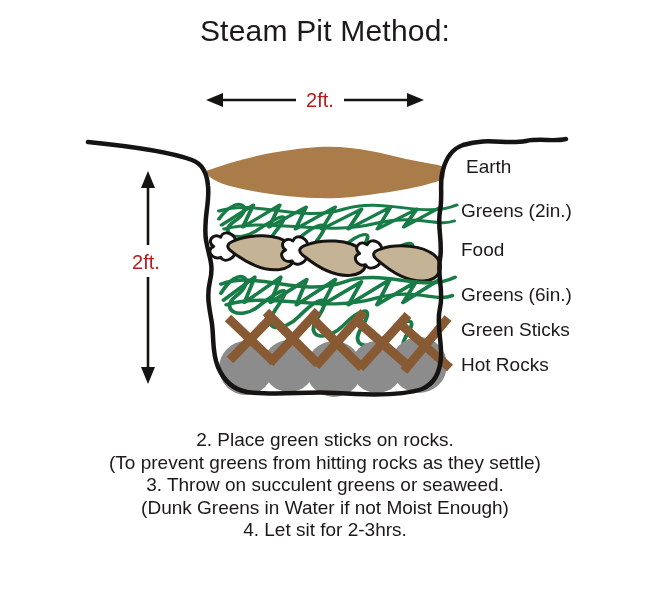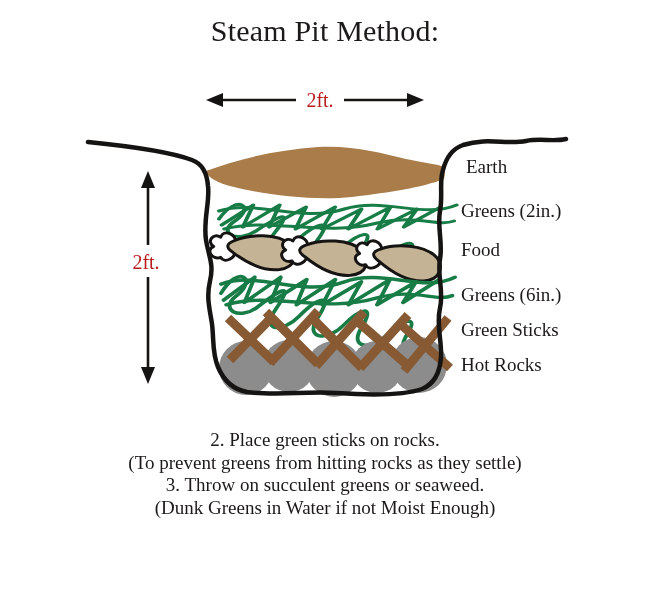--- a/index.html
+++ b/index.html
@@ -1,18 +1,18 @@
 <!DOCTYPE html>
 <html style="--earth: #a97c4a; --greens: #177c46; --sticks: #875a33; --rocks: #8c8c8c; --food: #c4b394; --ink: #161412;"><head>
 <meta charset="utf-8">
 <style>
   html,body{margin:0;padding:0;background:#ffffff;}
   .page{
     position:relative;width:650px;height:591px;background:#fff;overflow:hidden;
-    font-family:Liberation Serif, serif;color:#1c1a19;
+    font-family:Liberation Sans, sans-serif;color:#1c1a19;
   }
   .title{
     position:absolute;top:14px;left:0;width:650px;text-align:center;
     font-size:30px;font-weight:400;letter-spacing:0.2px;margin:0;color:#1c1a19;
   }
   svg.diagram{position:absolute;top:0;left:0;}
   .outline{fill:none;stroke:var(--ink,#161412);stroke-width:4.5;stroke-linecap:round;stroke-linejoin:round;}
   .mound{fill:var(--earth,#a97c4a);stroke:none;}
   .scribble path{fill:none;stroke:var(--greens,#177c46);stroke-width:3;stroke-linecap:round;stroke-linejoin:round;}
   .stick{stroke:var(--sticks,#875a33);stroke-width:9;stroke-linecap:butt;}
@@ -116,15 +116,16 @@
   <div class="layer-label ll-2">Food</div>
   <div class="layer-label ll-3">Greens (6in.)</div>
   <div class="layer-label ll-5">Hot Rocks</div>
   <div class="layer-label ll-4">Green Sticks</div>
 
   <div class="instructions">
     <div>2. Place green sticks on rocks.</div>
     <div>(To prevent greens from hitting rocks as they settle)</div>
     <div>3. Throw on succulent greens or seaweed.</div>
     <div>(Dunk Greens in Water if not Moist Enough)</div>
+    <div>4. Let sit for 2-3hrs.</div>
   </div>
 
 </div>
 
 </body></html>

